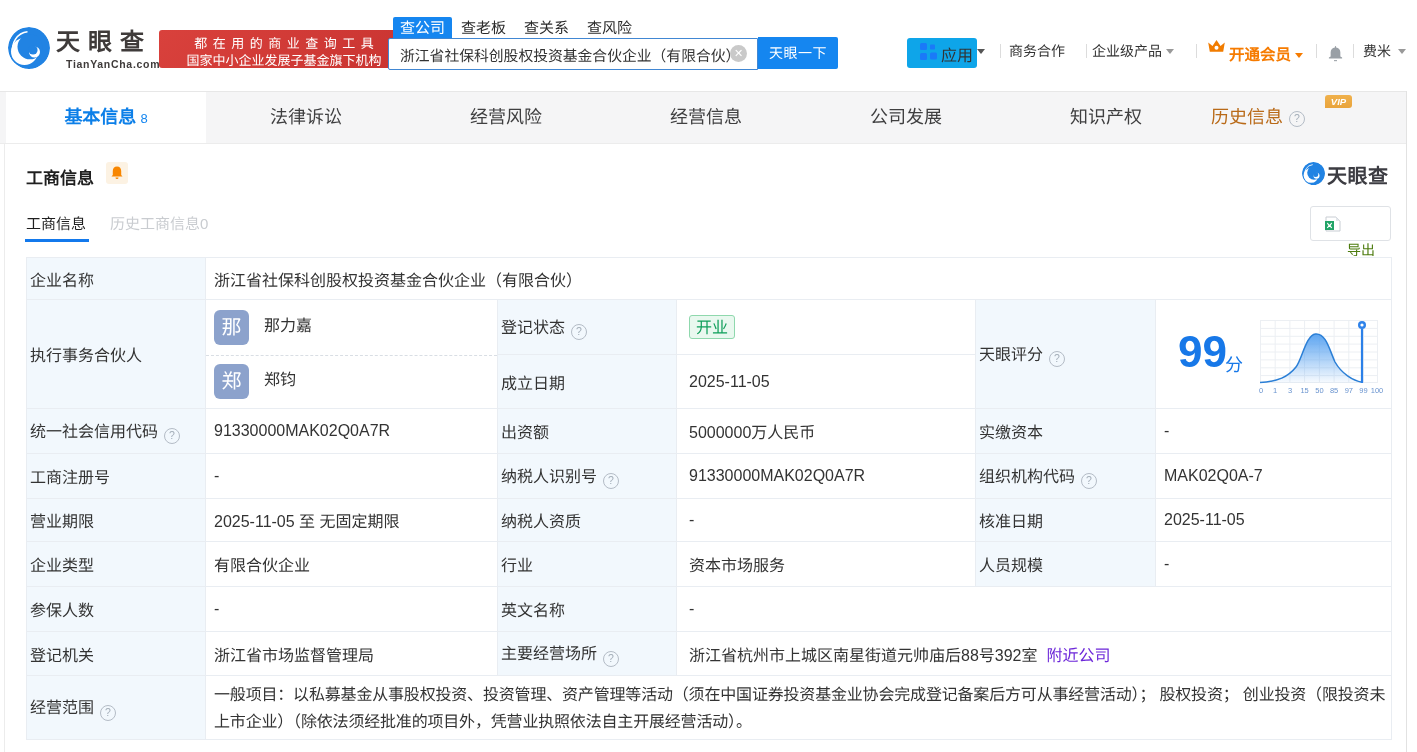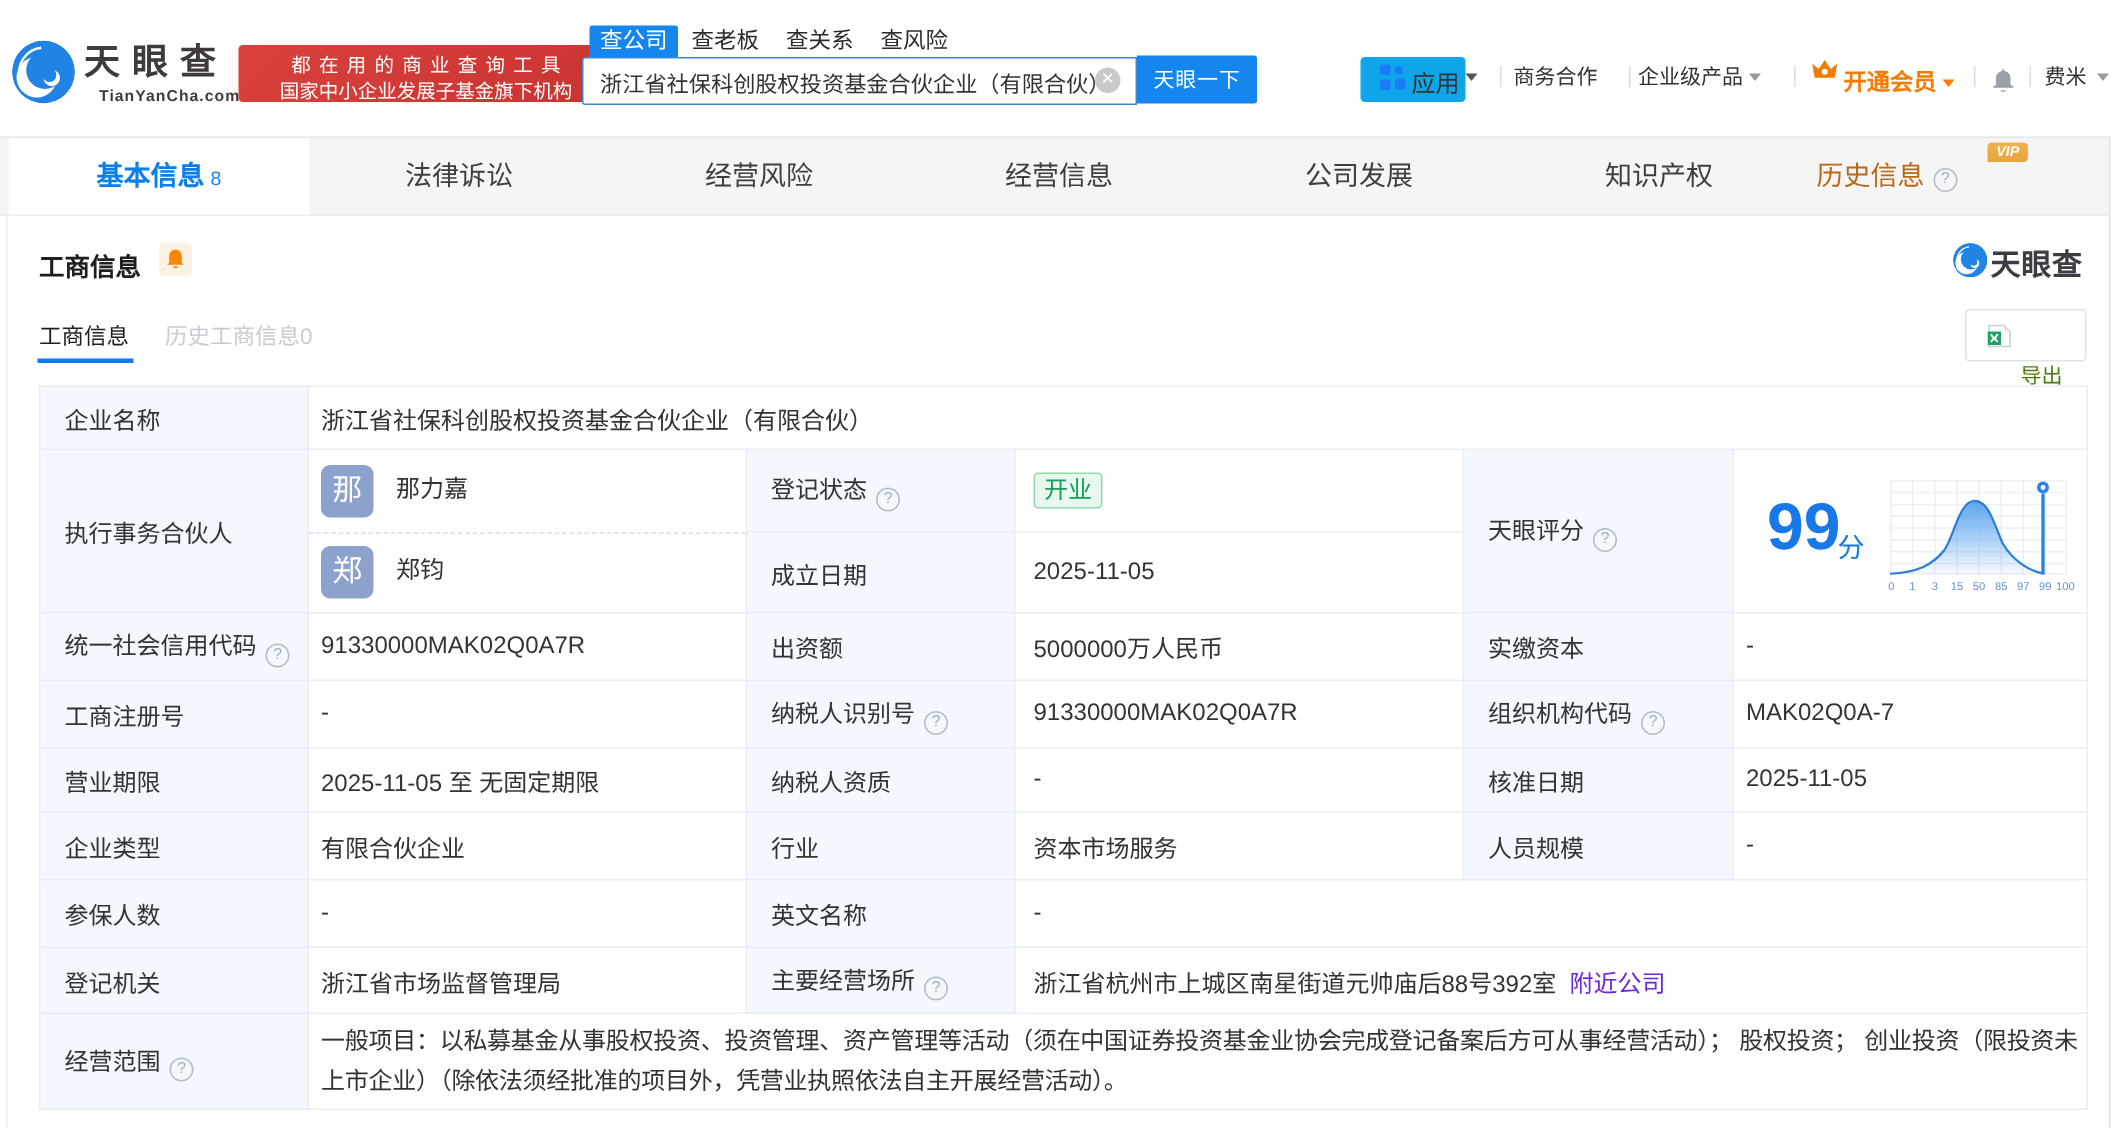--- a/index.html
+++ b/index.html
@@ -35,21 +35,21 @@
 #bellchip{position:absolute;left:106px;top:162px;width:22px;height:22px;background:#fcf2e3;border-radius:3px;}
 #wm{position:absolute;left:1327px;top:160px;font-size:20px;font-weight:bold;color:#3c3c42;letter-spacing:0.5px;}
 #subtab1{position:absolute;left:26px;top:212px;font-size:15px;color:#1f1f1f;}
 #subtab1 u{position:absolute;left:-1px;top:27px;width:64px;height:3px;background:#1379ec;text-decoration:none;}
 #subtab2{position:absolute;left:110px;top:212px;font-size:15px;color:#c9ccd0;}
 #export{position:absolute;left:1310px;top:206px;width:81px;height:35px;border:1px solid #dfe2e6;border-radius:3px;box-sizing:border-box;background:#fff;}
 #export .t{position:absolute;left:36px;top:8px;font-size:14px;color:#4d7c0f;margin-top:24px;}
 
 #tbl{position:absolute;left:26px;top:257px;width:1365px;border-collapse:collapse;table-layout:fixed;}
 #tbl td{border:1px solid #e9edf2;font-size:16px;color:#333;padding:0;vertical-align:middle;}
-#tbl td.lb{background:#f2f8fd;padding-left:16px;}
+#tbl td.lb{background:#f2f8fd;padding-left:3px;}
 #tbl td.v1{padding-left:8px;}
 #tbl td.v2{padding-left:12px;}
 #tbl td.v3{padding-left:8px;}
 .q{display:inline-block;width:14px;height:14px;border:1px solid #b4bcc6;border-radius:50%;font-size:10.5px;line-height:13.5px;text-align:center;color:#a3adb8;margin-left:6px;vertical-align:-2.5px;font-weight:normal;}
 .av{display:inline-block;width:35px;height:35px;border-radius:6px;background:#8ca2cc;color:#fff;font-size:20px;text-align:center;line-height:35px;vertical-align:middle;}
 .avname{margin-left:15px;}
 .tag{display:inline-block;width:46px;height:24px;line-height:24px;box-sizing:border-box;background:#e9f8ef;border:1px solid #8fd8ad;border-radius:3px;color:#12a05c;text-align:center;}
 .link{color:#6d28d9;}
 #score99{position:absolute;left:22px;top:30px;font-size:44px;font-weight:bold;color:#1778e8;line-height:44px;}
 #scorefen{position:absolute;left:69px;top:50px;font-size:18px;color:#1778e8;}

